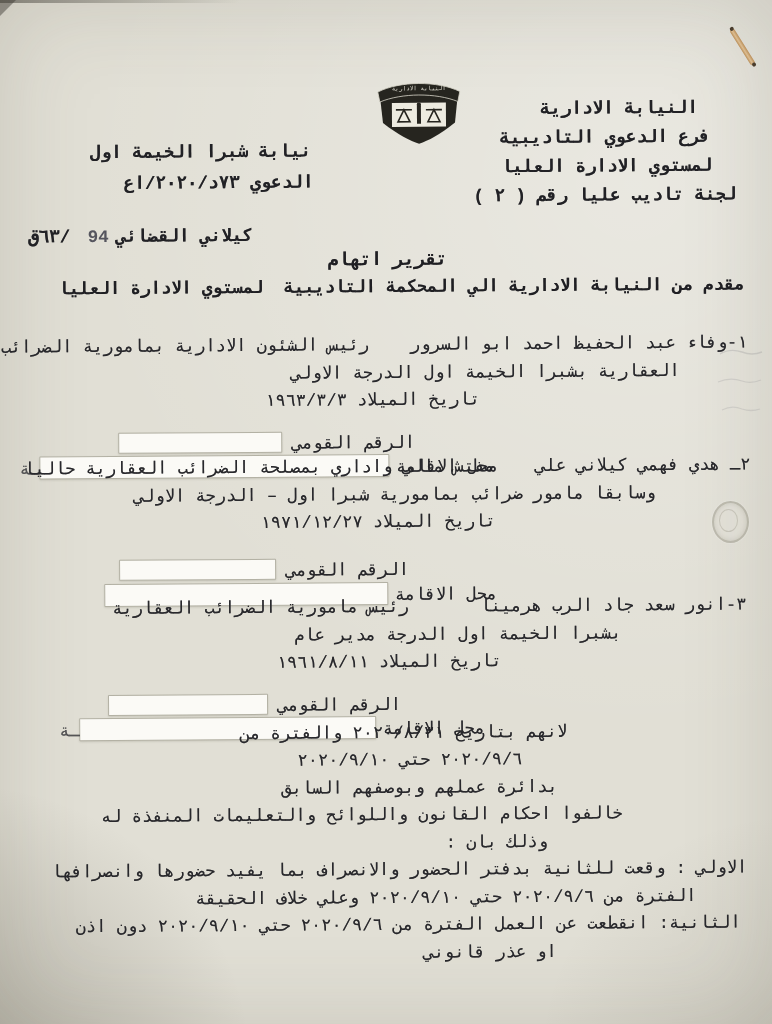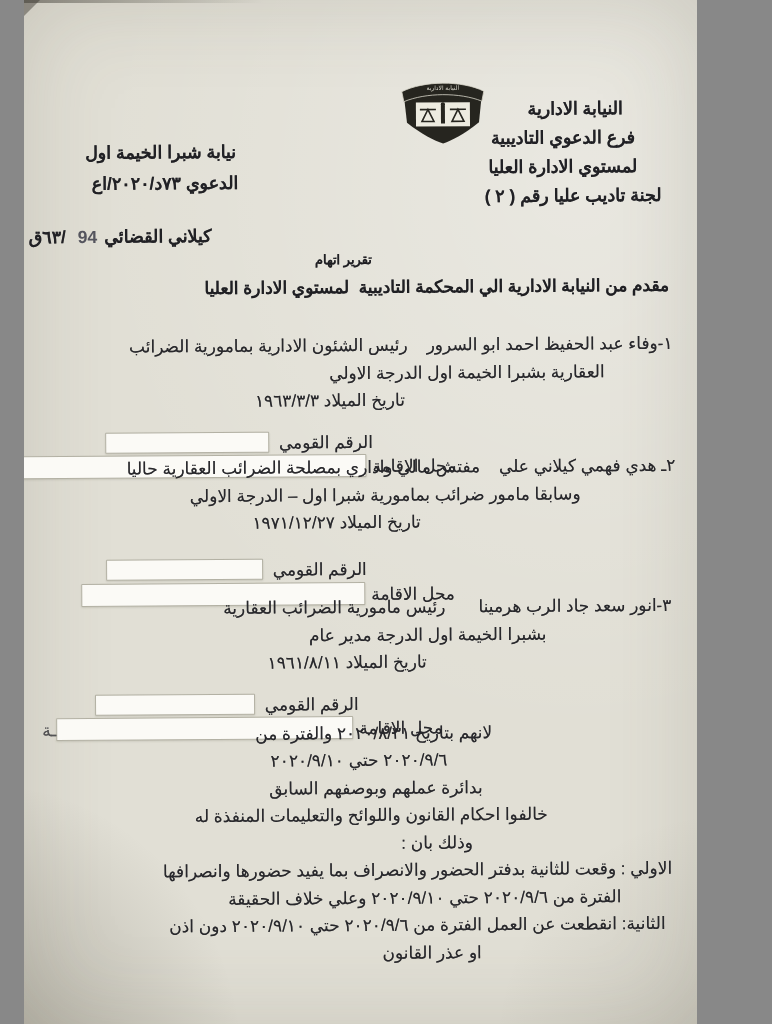--- a/index.html
+++ b/index.html
@@ -1,35 +1,34 @@
 <!DOCTYPE html>
 <html lang="ar"><head>
 <meta charset="utf-8">
 <style>
   html,body{margin:0;padding:0;background:#888;}
   .paper{
-    position:relative;width:673px;height:1024px;overflow:hidden;
-    font-family:Liberation Sans, sans-serif;
+    position:relative;width:772px;height:1024px;overflow:hidden;
+    font-family:Liberation Mono, monospace;
     background:
       radial-gradient(120% 90% at 82% 18%, rgba(255,255,255,.28), transparent 60%),
       radial-gradient(70% 50% at -6% 104%, rgba(68,63,48,.30), transparent 55%),
       radial-gradient(55% 38% at 104% 103%, rgba(68,63,48,.14), transparent 62%),
       linear-gradient(#e1dfd5,#e1dfd5);
     box-shadow:inset 0 0 90px rgba(90,84,66,.18);
-    margin-left:24px;
   }
   .corner-tl{position:absolute;left:0;top:0;width:0;height:0;
     border-left:16px solid rgba(55,52,44,.45);border-bottom:16px solid transparent;}
   .edge-top{position:absolute;left:0;top:0;width:240px;height:3px;background:linear-gradient(to right,rgba(55,52,44,.5),transparent);}
   .content{position:absolute;inset:0;transform:rotate(-.4deg);transform-origin:50% 40%;}
   .ln{position:absolute;white-space:pre;direction:rtl;font-size:17px;line-height:24px;
       color:#28282c;text-shadow:0 0 .5px rgba(30,30,34,.55);}
   .hdr{font-weight:700;font-size:17.5px;color:#212125;}
   .bold{font-weight:700;color:#1f1f23;}
-  .big{font-size:13px;}
+  .big{font-size:18px;}
   .faded{color:#55555e;text-shadow:none;}
   .redact{display:inline-block;background:#fbfaf6;border:1px solid #b3b1a4;
       box-shadow:0 1px 2px rgba(70,65,50,.15);height:19px;vertical-align:-4px;margin-right:10px;border-radius:1px;}
   .redact.res{height:21px;vertical-align:-5px;margin-right:6px;}
   .frag{color:#3c3c40;opacity:.85;}
   .logo{position:absolute;left:374px;top:79px;width:94px;height:68px;}
   .staple{position:absolute;left:740px;top:26px;width:5px;height:42px;border-radius:3px;
       background:linear-gradient(to right,#b98e58,#dcbd92 45%,#b98e58);transform:rotate(-32deg);}
   .staple::before,.staple::after{content:"";position:absolute;left:0.5px;width:4px;height:4px;border-radius:50%;background:#4a3d2e;}
   .staple::before{top:-2px;} .staple::after{bottom:-2px;}
@@ -119,16 +118,16 @@
     </div>
 
     <div class="ln" style="top:722px;right:207px">لانهم بتاريخ ٢٠٢٠/٨/٣١ والفترة من</div>
     <div class="ln" style="top:749px;right:252px">٢٠٢٠/٩/٦ حتي ٢٠٢٠/٩/١٠</div>
     <div class="ln" style="top:777px;right:217px">بدائرة عملهم وبوصفهم السابق</div>
     <div class="ln" style="top:804px;right:152px">خالفوا احكام القانون واللوائح والتعليمات المنفذة له</div>
     <div class="ln" style="top:832px;right:227px">وذلك بان :</div>
     <div class="ln" style="top:859px;right:28px">الاولي : وقعت للثانية بدفتر الحضور والانصراف بما يفيد حضورها وانصرافها</div>
     <div class="ln" style="top:887px;right:79px">الفترة من ٢٠٢٠/٩/٦ حتي ٢٠٢٠/٩/١٠ وعلي خلاف الحقيقة</div>
     <div class="ln" style="top:914px;right:35px">الثانية: انقطعت عن العمل الفترة من ٢٠٢٠/٩/٦ حتي ٢٠٢٠/٩/١٠ دون اذن</div>
-    <div class="ln" style="top:942px;right:219px">او عذر القانون</div>
+    <div class="ln" style="top:942px;right:219px">او عذر قانوني</div>
 
   </div>
 </div>
 
 </body></html>

